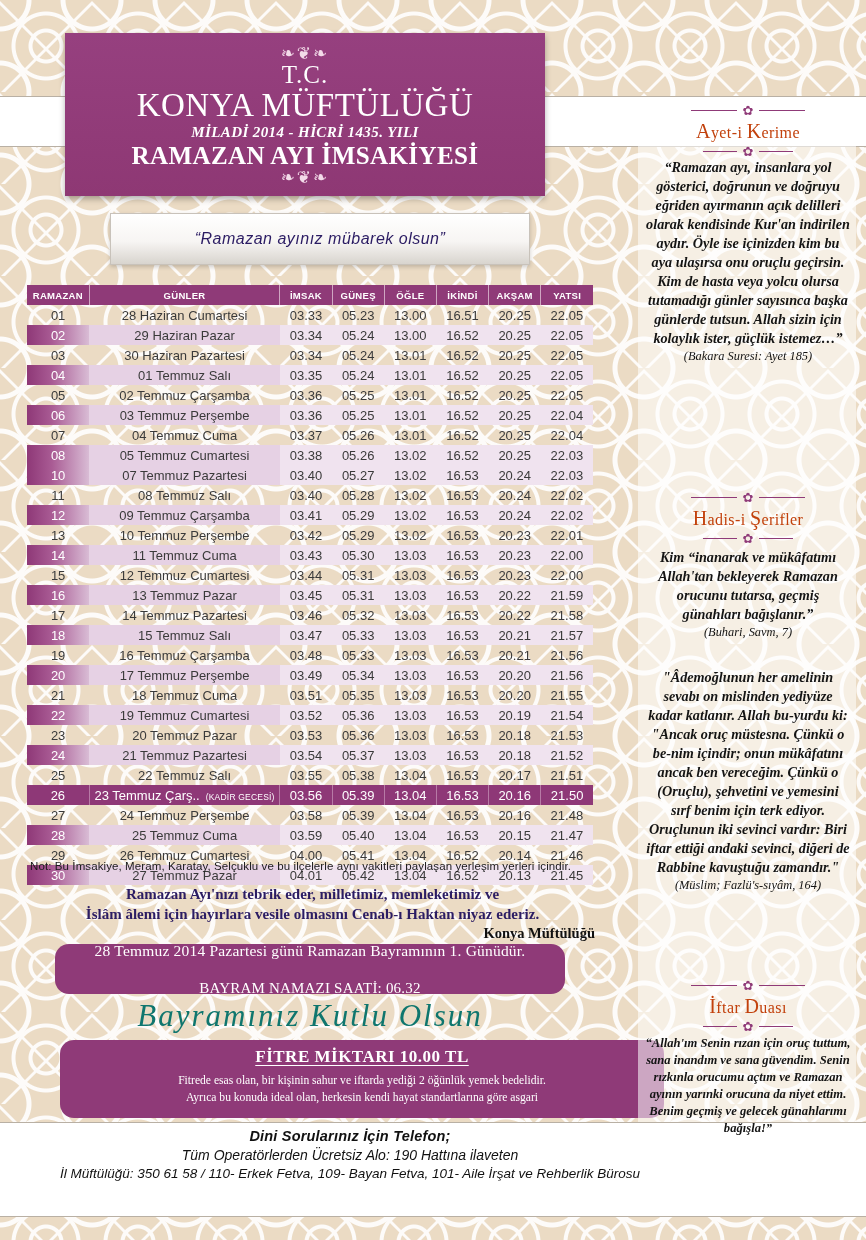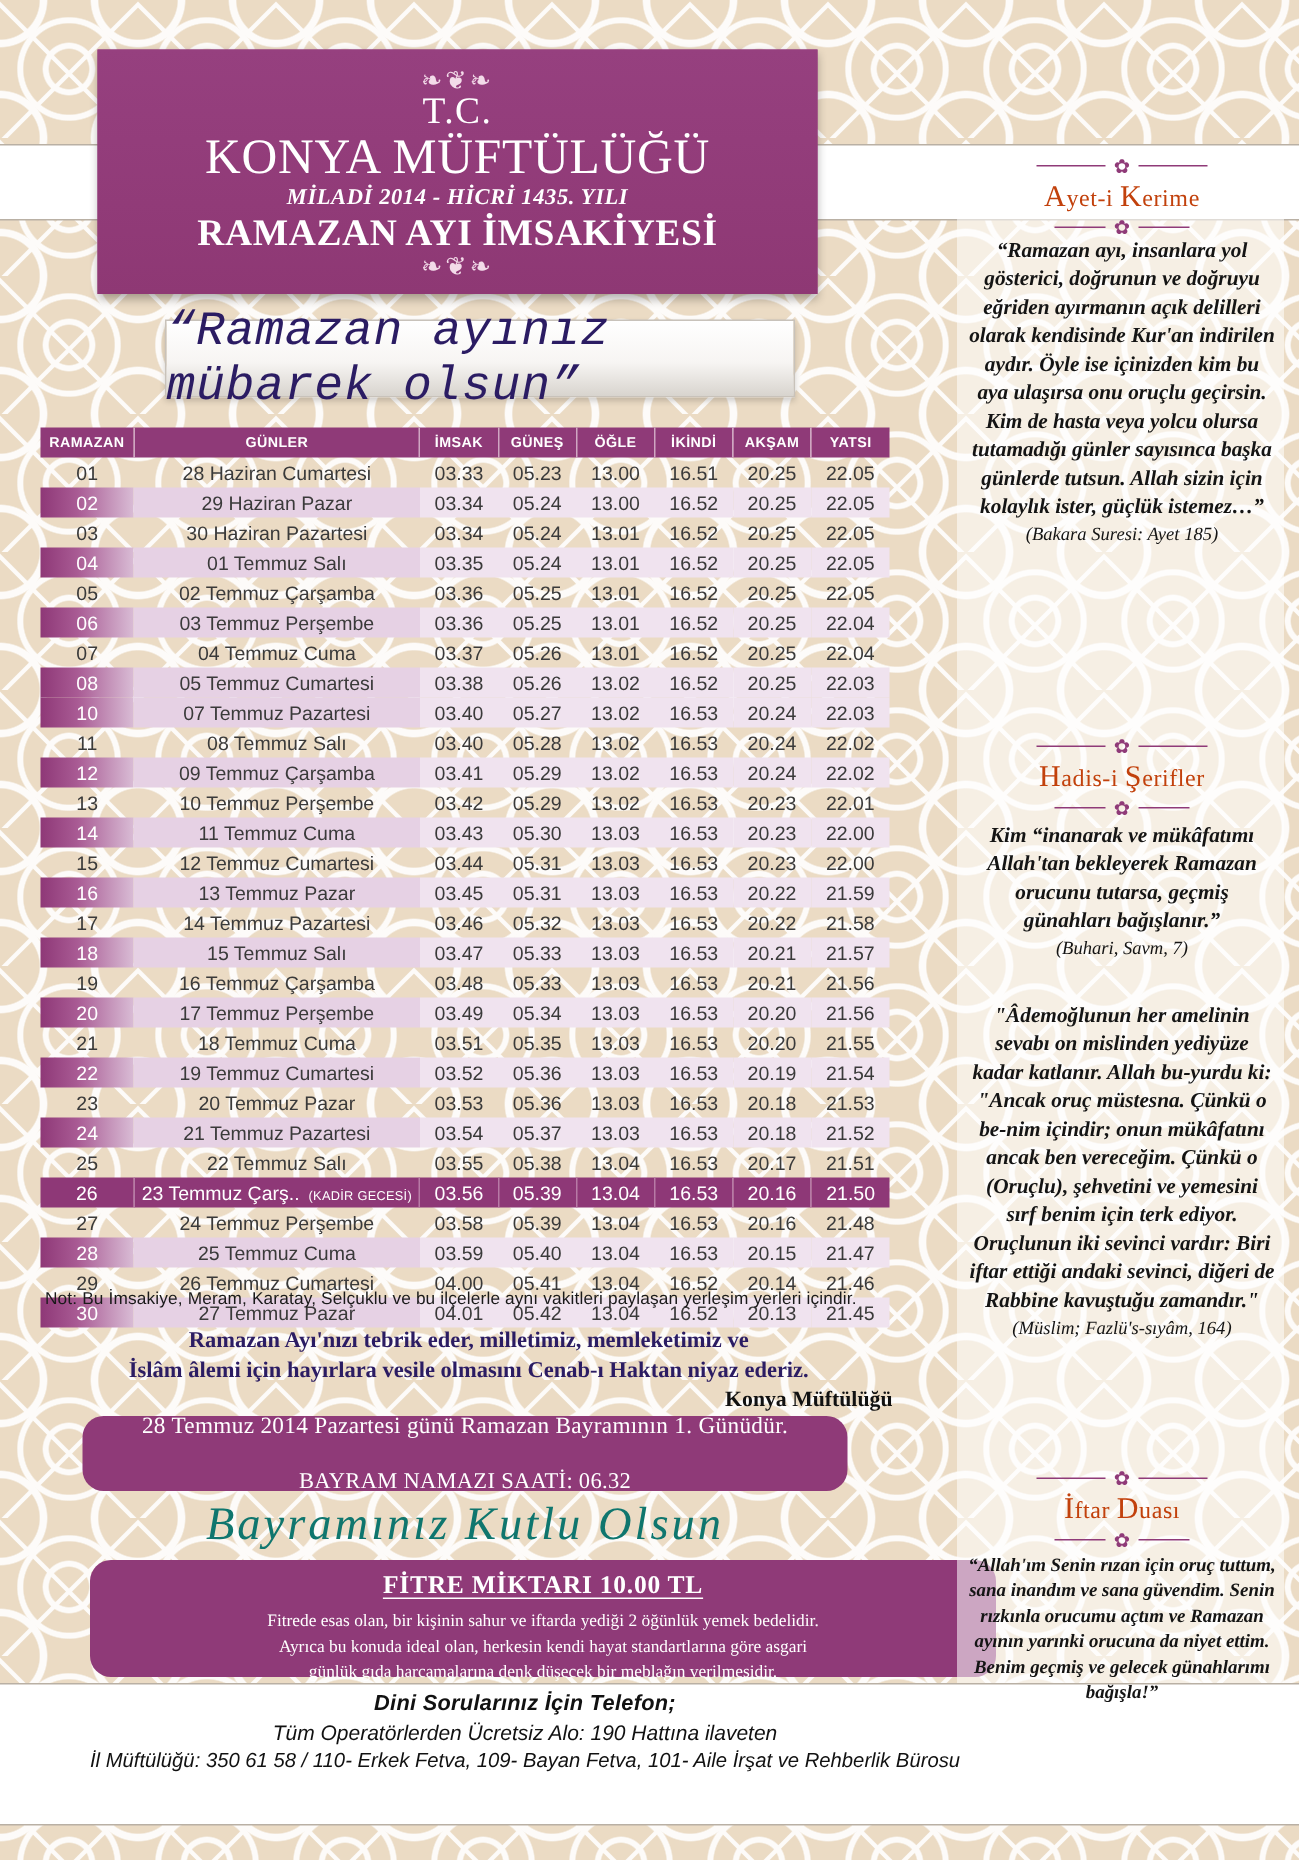--- a/index.html
+++ b/index.html
@@ -58,21 +58,21 @@
 
   
   .sub-ribbon{
     position:absolute; left:110px; top:213px; width:420px; height:52px;
     background:linear-gradient(180deg,#ffffff 0%, #f7f5f3 55%, #d8d4ce 100%);
     border:1px solid #c8c2ba;
     box-shadow:0 2px 4px rgba(0,0,0,.18);
     display:flex; align-items:center; justify-content:center;
   }
   .sub-ribbon span{
-    font-family:Liberation Mono, monospace; font-style:italic; font-size:32px;
+    font-family:Liberation Sans, sans-serif; font-style:italic; font-size:16px;
     color:#2b1c63; letter-spacing:.5px;
   }
 
   
   .tbl-wrap { position:absolute; left:27px; top:285px; width:566px; }
   table.imsak { width:566px; border-collapse:collapse; font-size:12.5px; }
   table.imsak th{
     background:#8F3A78; color:#fff; font-size:9.5px; font-weight:bold;
     letter-spacing:.3px; padding:5px 0 4px; border-right:1px solid #cfa6c2;
     text-align:center;
@@ -540,21 +540,20 @@
       <div class="bayram-l2">BAYRAM NAMAZI SAATİ: 06.32</div>
     </div>
 
     <div class="kutlu">Bayramınız Kutlu Olsun</div>
 
     <div class="fitre-box">
       <div class="fitre-title">FİTRE MİKTARI    10.00 TL</div>
       <div class="fitre-body">
         <div>Fitrede esas olan, bir kişinin sahur ve iftarda yediği 2 öğünlük yemek bedelidir.</div>
         <div>Ayrıca bu konuda ideal olan, herkesin kendi hayat standartlarına göre asgari</div>
-        <div>günlük gıda harcamalarına denk düşecek bir meblağın verilmesidir.</div>
       </div>
     </div>
 
     <div class="phone">
       <div class="ph1">Dini Sorularınız İçin  Telefon;</div>
       <div class="ph2">Tüm Operatörlerden Ücretsiz Alo: 190 Hattına ilaveten</div>
       <div class="ph3">İl Müftülüğü: 350 61 58 / 110- Erkek Fetva, 109- Bayan  Fetva, 101- Aile İrşat ve Rehberlik Bürosu</div>
     </div>
   </div>
 

